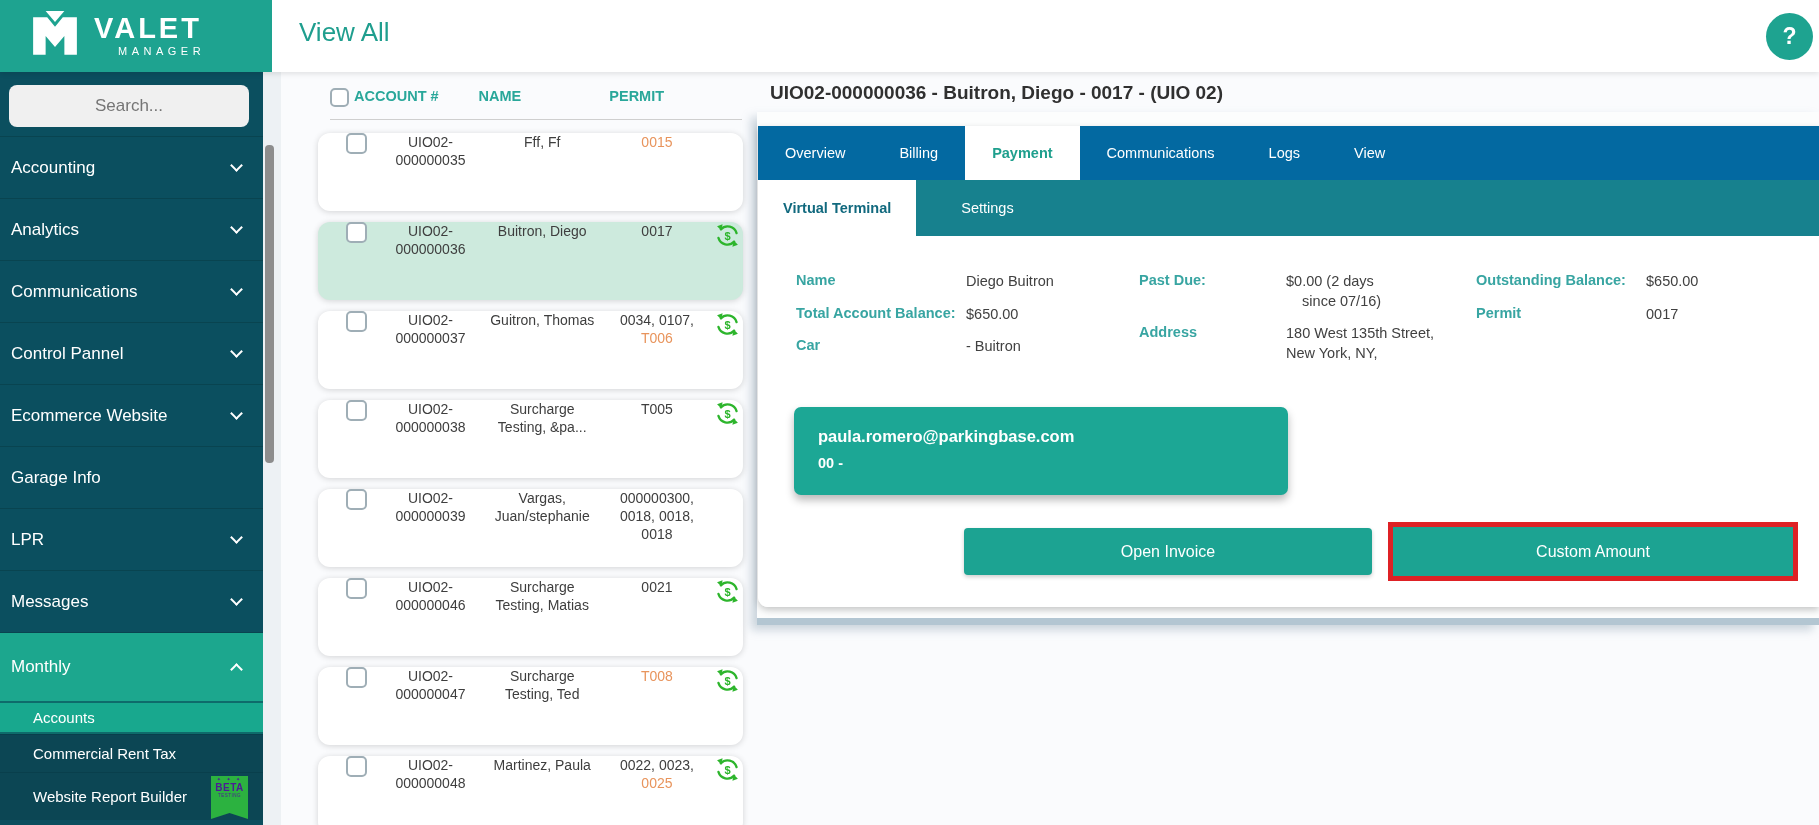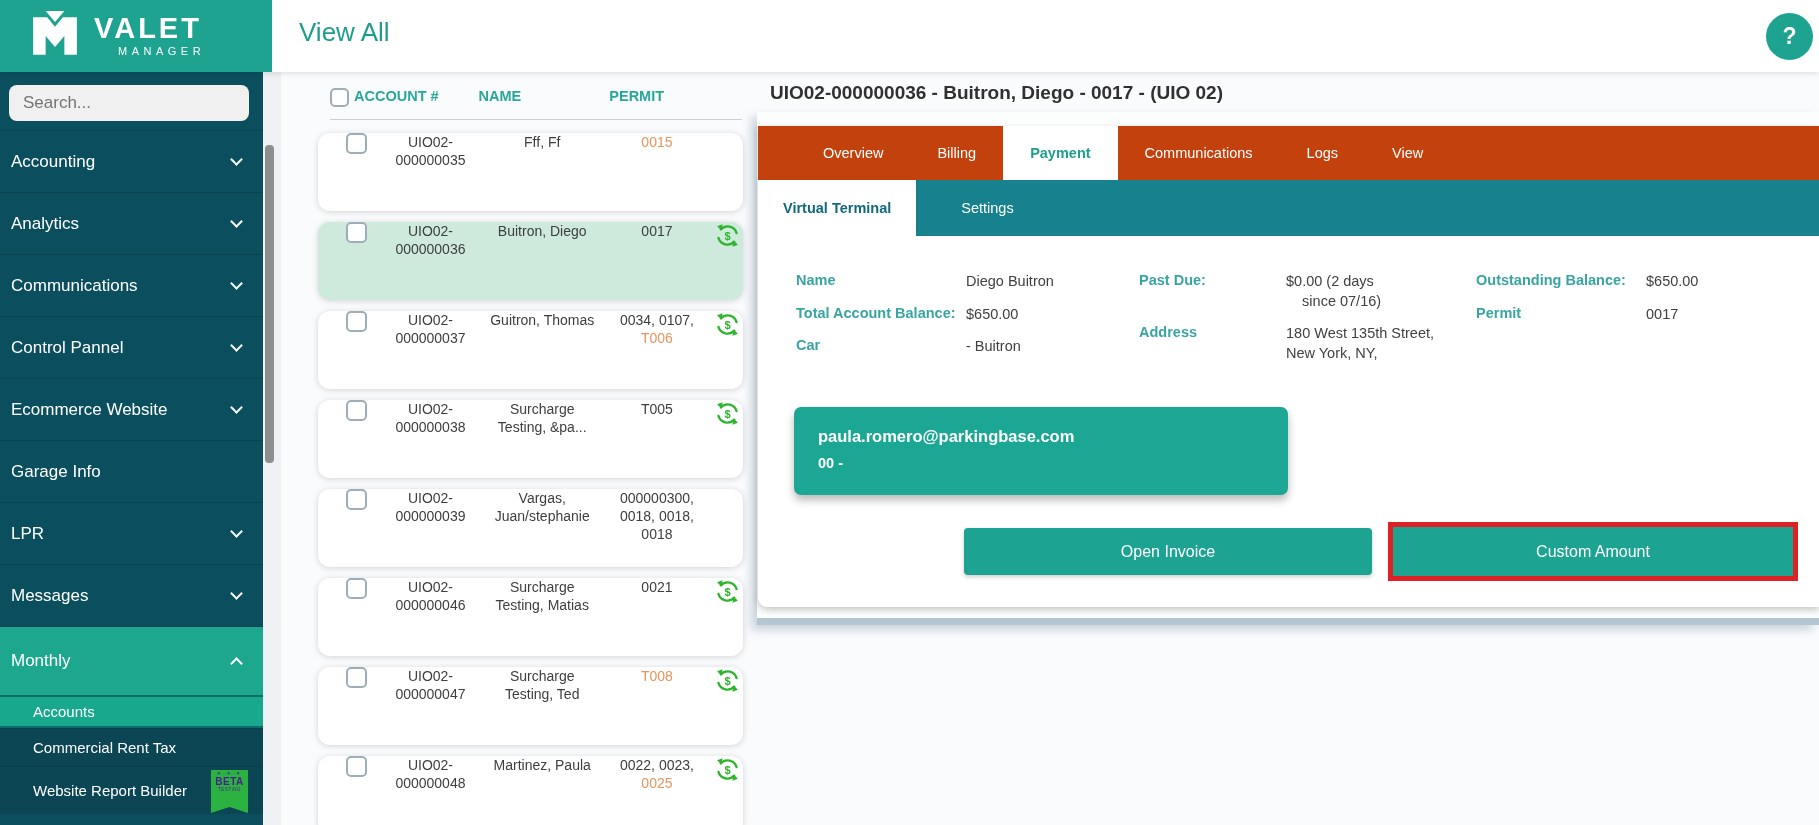--- a/index.html
+++ b/index.html
@@ -14,22 +14,22 @@
 #logo-title { position:absolute; left:94px; top:12px; color:#fff; font-size:29px; font-weight:bold; letter-spacing:3px; }
 #logo-subtitle { position:absolute; left:118px; top:45px; color:#fff; font-size:11px; letter-spacing:4.5px; }
 #page-title { position:absolute; left:299px; top:17px; font-size:26px; color:#1F9E8E; }
 #help-btn { position:absolute; left:1766px; top:13px; width:47px; height:47px; border-radius:50%;
   background:#1EA390; color:#fff; font-size:23px; font-weight:bold;
   display:flex; align-items:center; justify-content:center; cursor:pointer; }
 
 
 #sidebar { position:absolute; left:0; top:72px; width:263px; height:753px; background:#0B4F5F; z-index:5; }
 #search-wrap { padding:13px 14px 9px 9px; }
-#search-input { width:100%; height:36px; background:#F0F0F0; border:none; border-radius:8px;
-  padding:0 14px; font-size:17px; color:#000000; outline:none; }
+#search-input { width:100%; height:42px; background:#F0F0F0; border:none; border-radius:8px;
+  padding:0 14px; font-size:17px; color:#000000; outline:none;text-align:center; }
 #search-input::placeholder { color:#757575; }
 .nav-item { height:62px; display:flex; align-items:center; justify-content:space-between;
   padding:0 22px 0 11px; color:#fff; font-size:17px; border-top:1px solid #094450; cursor:pointer; }
 .nav-item.active { background:#1CA78E; height:69px; }
 .chev { width:9px; height:9px; border-right:2px solid #fff; border-bottom:2px solid #fff;
   transform:rotate(45deg); margin-top:-4px; }
 .chev.up { transform:rotate(-135deg); margin-top:5px; }
 .sub-item { height:38px; display:flex; align-items:center; padding-left:33px; color:#fff;
   font-size:15px; background:#0C4654; border-top:1px solid #093F4C; position:relative; cursor:pointer; }
 .sub-item.active { background:#18A88E; height:33px; border-top:2px solid #0E6B6B; border-bottom:2px solid #0E6B6B; }
@@ -65,21 +65,21 @@
 .col-permit { width:110px; text-align:center; line-height:1.3; }
 .col-icon { width:32px; display:flex; justify-content:center; }
 .orange { color:#E8945C; }
 
 
 #detail-title { position:absolute; left:770px; top:82px; font-size:19px; font-weight:600; color:#303030; }
 #panel { position:absolute; left:757px; top:112px; width:1062px; height:513px; background:#FCFDFD;
   border-bottom:7px solid #B3C6D2; box-shadow:-6px 5px 9px rgba(125,150,168,.38); }
 #inner-card { position:absolute; left:1px; top:14px; width:1061px; height:481px; background:#fff;
   border-radius:0 0 0 10px; box-shadow:0 3px 7px rgba(0,0,0,.22); }
-#tabbar { height:54px; background:#c2410c; display:flex;padding-left:38px; }
+#tabbar { height:54px; background:#0369a1; display:flex; }
 .tab { padding:0 27px; line-height:54px; color:#fff; font-size:14.5px; cursor:pointer; }
 .tab.active { background:#fff; color:#1E9F8D; font-weight:bold; }
 #subtabbar { height:56px; background:#17818E; display:flex;gap:20px; }
 .subtab { padding:0 25px; line-height:56px; color:#fff; font-size:14.5px; cursor:pointer; }
 .subtab.active { background:#fff; color:#11697E; font-weight:bold; }
 #detail-body { position:relative; height:371px; background:#fff; border-radius:0 0 0 10px; }
 .fgroup { position:absolute; top:36px; }
 .fgroup-1 { left:38px; }  .fgroup-1 .flabel { width:170px; }
 .fgroup-2 { left:381px; } .fgroup-2 .flabel { width:147px; } .fgroup-2 .fvalue { max-width:200px; }
 .fgroup-3 { left:718px; } .fgroup-3 .flabel { width:170px; }

